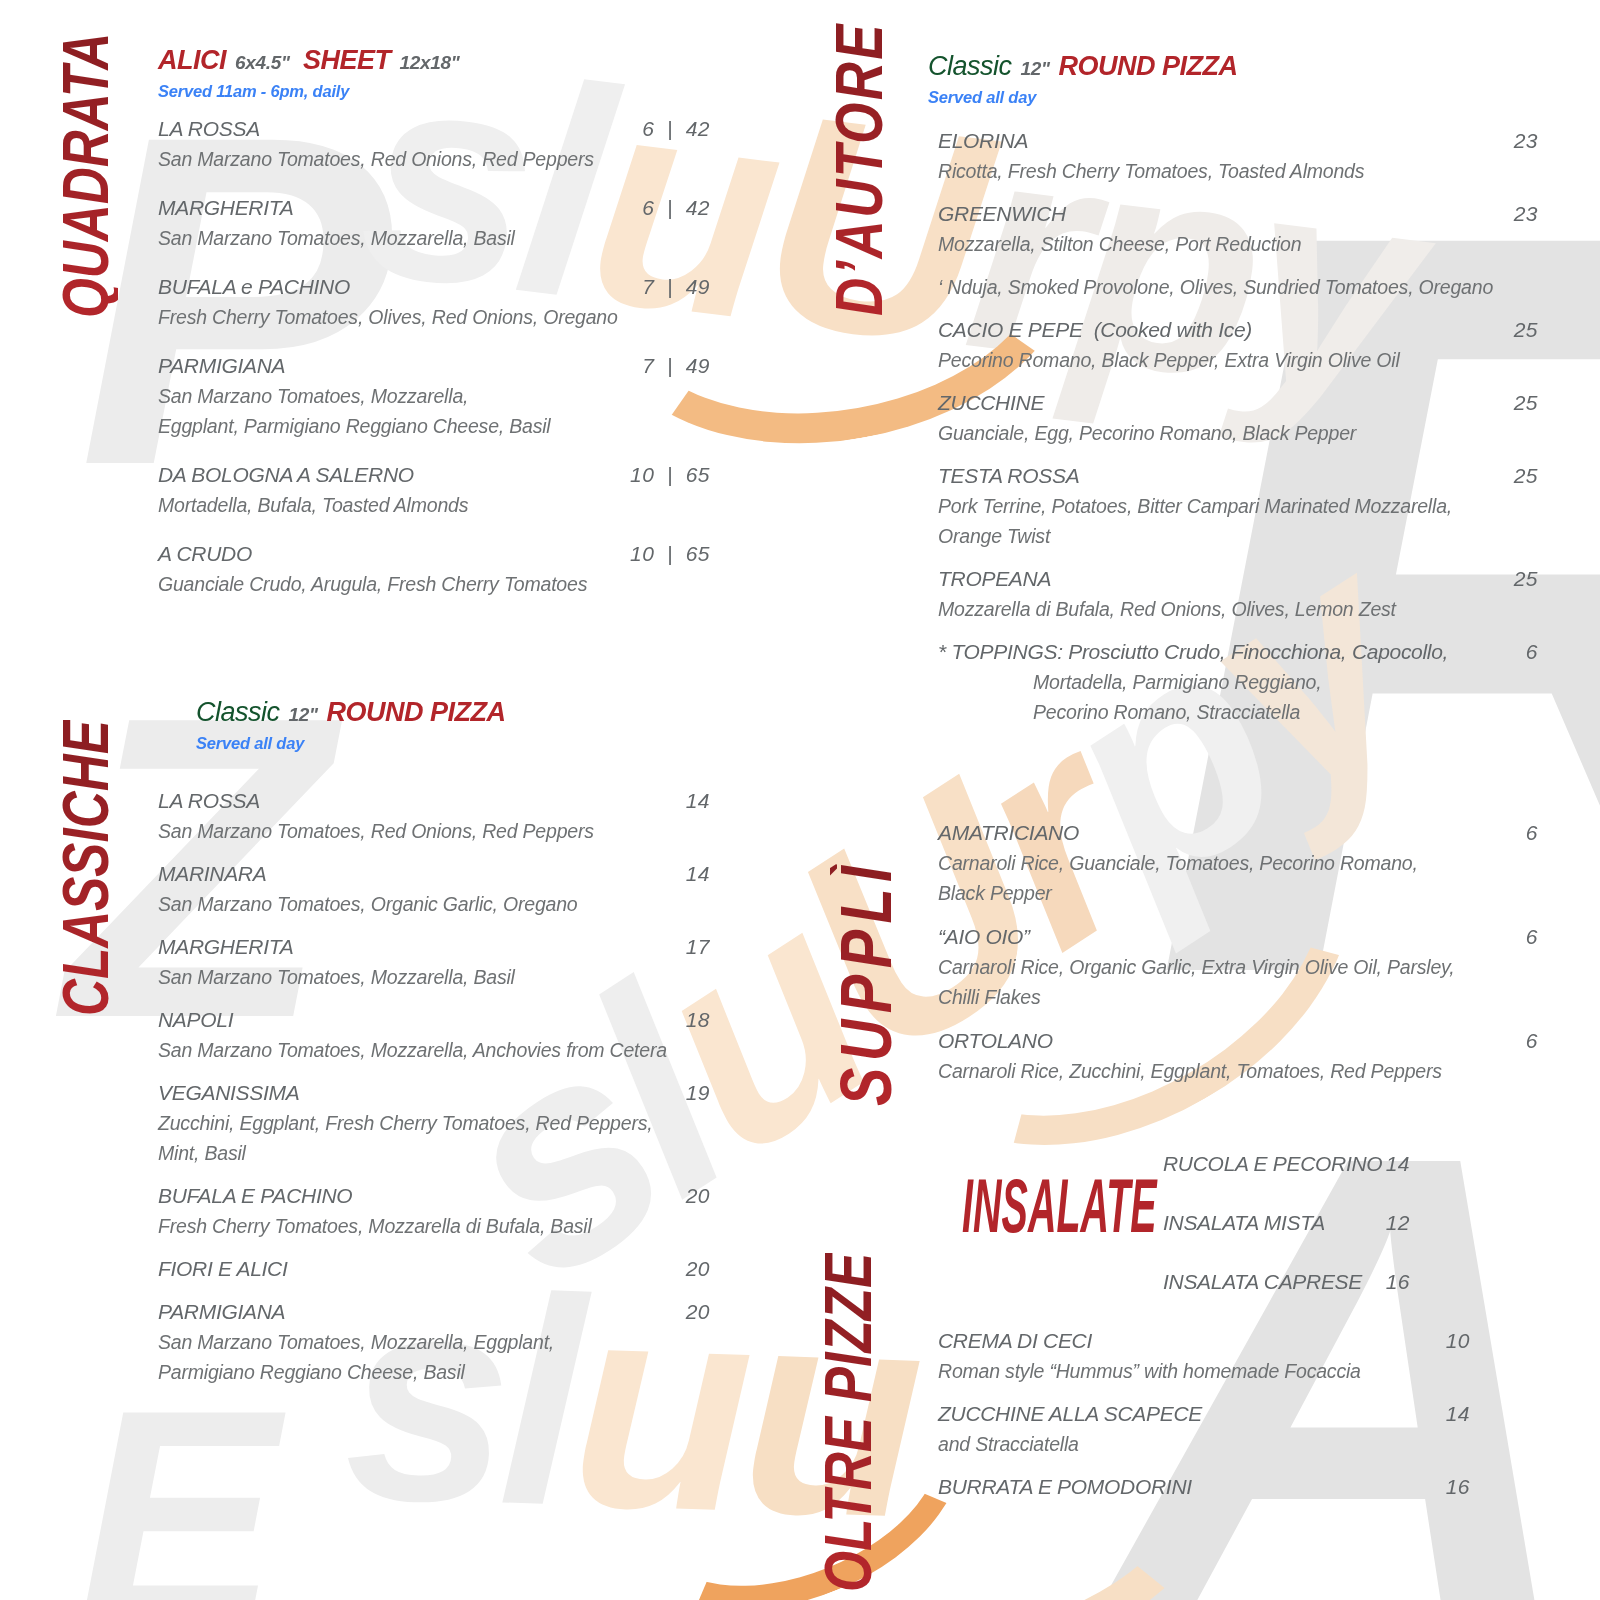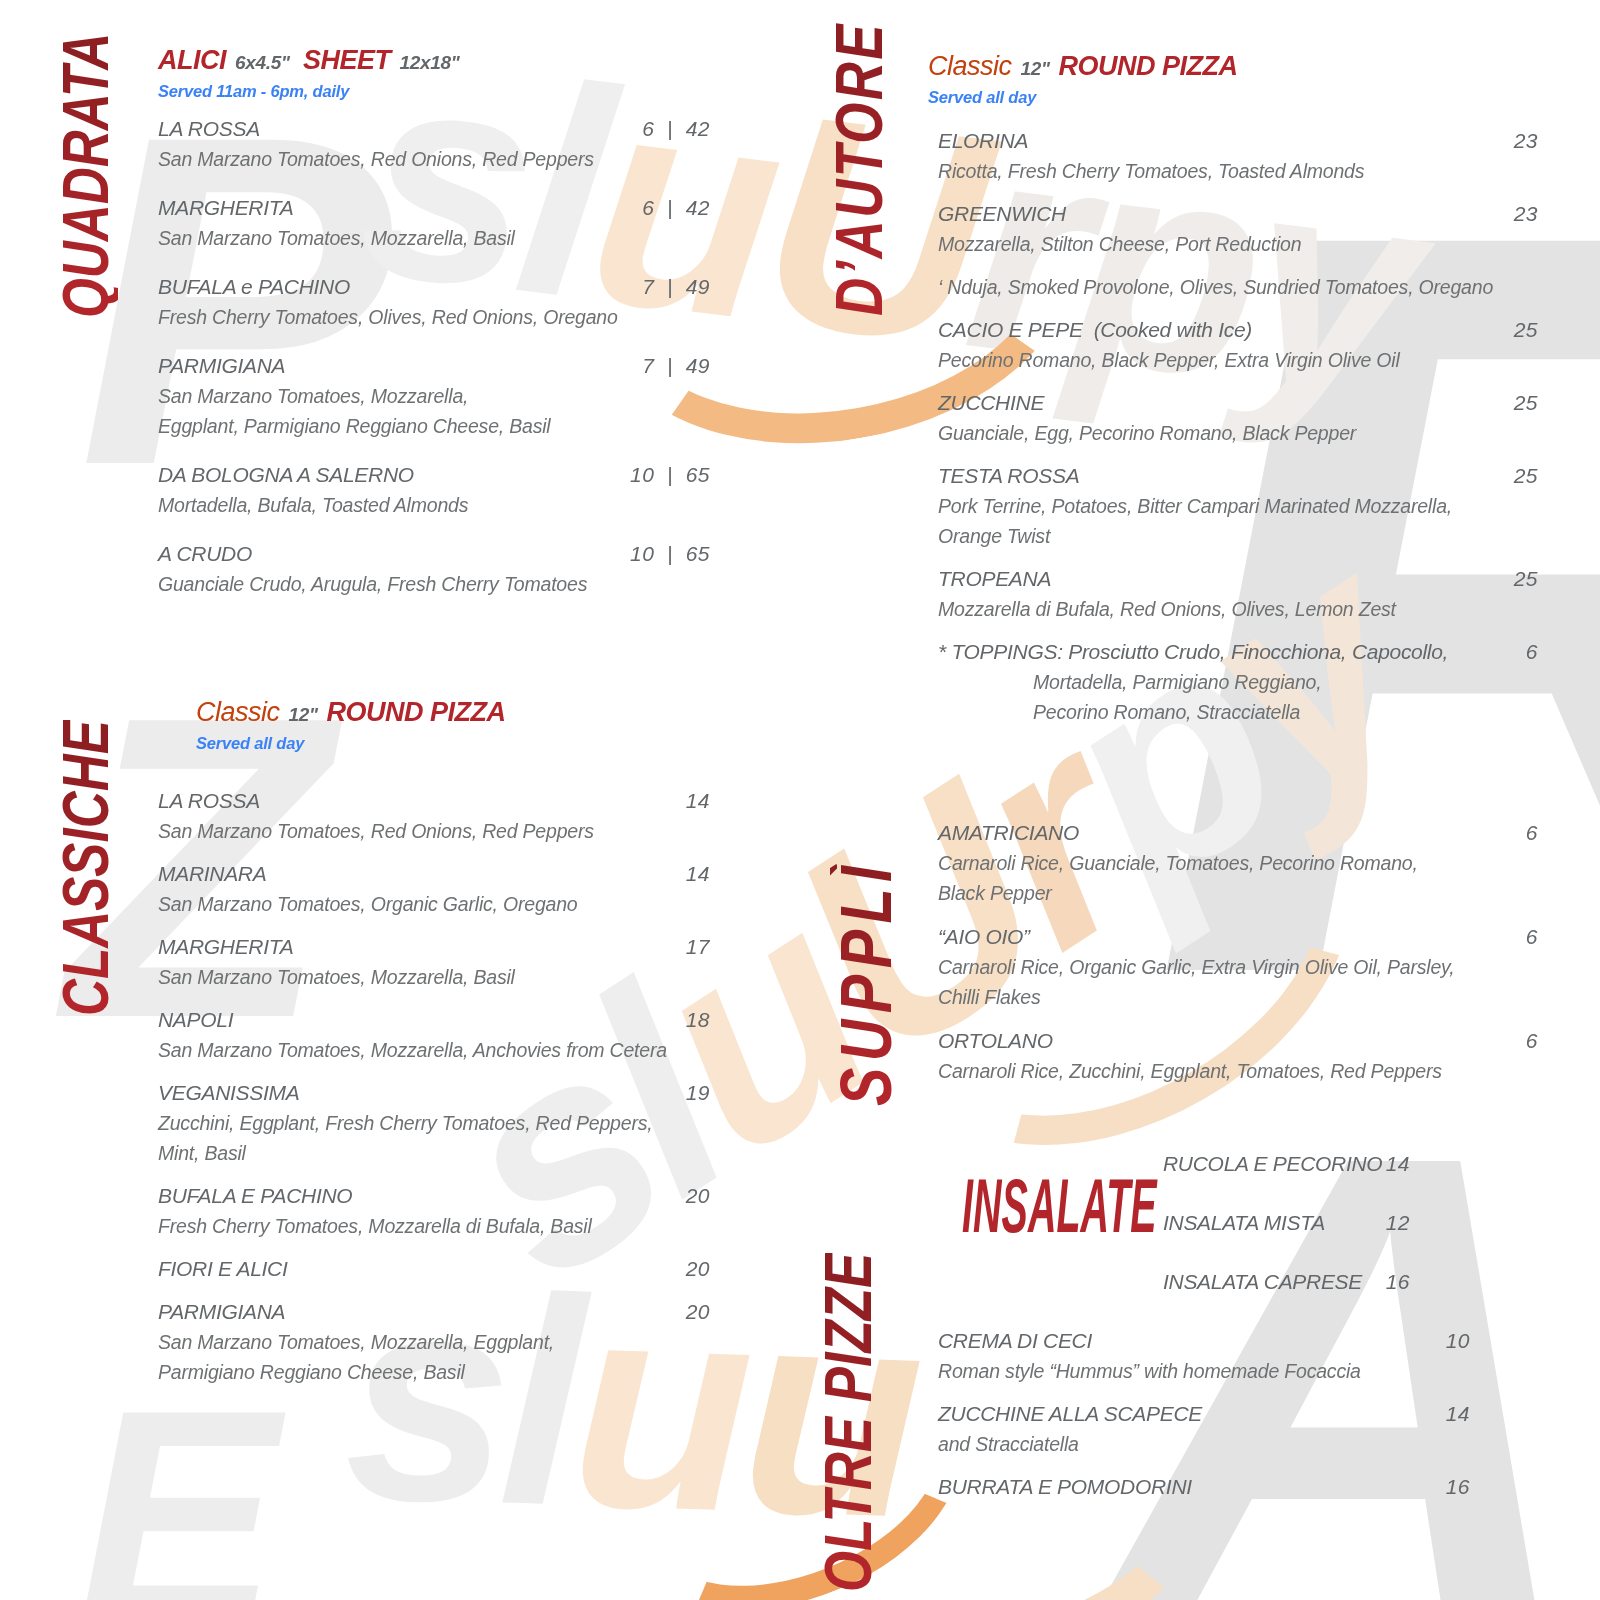--- a/index.html
+++ b/index.html
@@ -45,21 +45,21 @@
   .vh-classiche{left:54px;  top:1016px; font-size:64px;}
   .vh-dautore  {left:826px; top:316px;  font-size:66px; letter-spacing:3px;}
   .vh-suppli   {left:830px; top:1106px; font-size:72px; letter-spacing:8px;}
   .vh-oltre    {left:815px; top:1592px; font-size:66px;}
   .sec-header{position:absolute; line-height:32px;}
   .sh-quadrata{left:158px; top:44px;}
   .sh-classiche{left:196px; top:696px;}
   .sh-dautore{left:928px; top:50px;}
   .fmt-label{color:#B2252A; font-size:27px; font-weight:bold; letter-spacing:-0.5px;}
   .fmt-size{color:#63676A; font-size:19px; font-weight:bold; letter-spacing:-0.3px;}
-  .classic-word{color:#c2410c; font-size:27px; font-weight:500; letter-spacing:-0.5px;}
+  .classic-word{color:#14532d; font-size:27px; font-weight:500; letter-spacing:-0.5px;}
   .served{color:#3b82f6; font-size:16.5px; font-weight:bold; line-height:22px; letter-spacing:-0.2px;}
   .items{position:absolute;}
   .it-quadrata{left:158px; top:114px;  width:552px;}
   .it-classiche{left:158px; top:786px; width:552px;}
   .it-dautore{left:938px; top:126px;  width:600px;}
   .it-suppli {left:938px; top:810px;  width:600px;}
   .it-oltre  {left:938px; top:1326px; width:532px;font-style:italic;}
   .it-salads {left:1163px; top:1133px; width:247px;margin-top:16px;}
   .item{margin-bottom:19px;}
   .it-classiche .item{margin-bottom:13px;}

